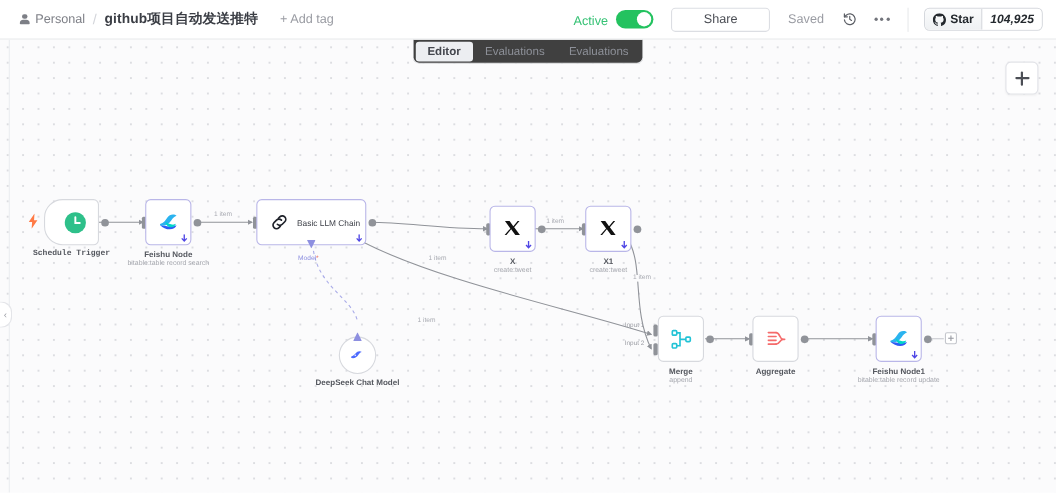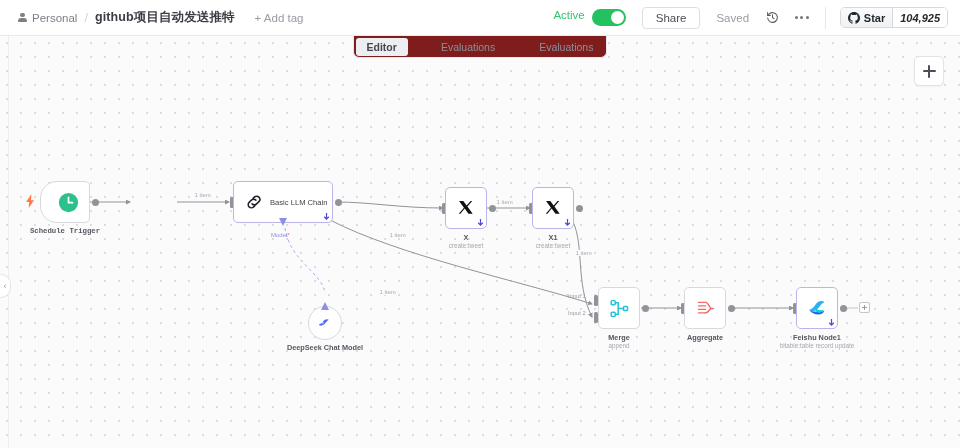--- a/index.html
+++ b/index.html
@@ -26,33 +26,33 @@
   }
   .person-icon::after {
     content:""; position:absolute; bottom:0.3px; left:0; width:9px; height:4.6px;
     border-radius:4.4px 4.4px 1px 1px; background:#7d7f86;
   }
   .bc-sep { color: #d3d5da; font-size: 13px; font-weight: 300; }
   .bc-title { font-size: 12.5px; color: #3b3e45; font-weight: 600; letter-spacing: .1px;}
   .add-tag { font-size: 11.5px; color: #9a9ca3; margin-left: 13px; cursor: pointer; }
 
   .hdr-right { margin-left: auto; display: flex; align-items: center; padding-right: 12px; gap: 0; }
-  .active-wrap { display: flex; align-items: flex-start; gap: 7px; margin-right: 16px; }
+  .active-wrap { display: flex; align-items: flex-end; gap: 7px; margin-right: 16px; }
   .active-lbl { font-size: 11.5px; color: #36c275; font-weight: 500; }
   .toggle {
     width: 34px; height: 17px; border-radius: 9px; background: #23c25f;
     position: relative; cursor: pointer;
   }
   .toggle::after {
     content: ""; position: absolute; top: 2px; right: 2px;
     width: 13px; height: 13px; border-radius: 50%; background: #fff;
   }
   .share-btn {
     font-size: 11.5px; color: #4a4d54; border: 1px solid #dcdee3;
-    border-radius: 4px; padding: 4px 13px; background: #fff; cursor: pointer;
+    border-radius: 4px; padding: 4px 29px; background: #fff; cursor: pointer;
     margin-right: 16px;
   }
   .saved-lbl { font-size: 11.5px; color: #9a9ca3; margin-right: 17px; }
   .hist-icon { margin-right: 16px; cursor: pointer; display:flex; }
   .dots { display: flex; gap: 2.4px; cursor: pointer; margin-right: 16px; }
   .dots i { width: 3px; height: 3px; border-radius: 50%; background: #73757c; display:block; }
   .hdr-divider { width: 1px; height: 22px; background: #e8e9ec; margin-right: 14px; }
   .gh {
     display: flex; align-items: stretch; border: 1px solid #d5d8dd; border-radius: 5px;
     overflow: hidden; height: 21px; cursor: pointer;
@@ -66,22 +66,22 @@
     display: flex; align-items: center; padding: 0 7px; background: #fff;
     border-left: 1px solid #d5d8dd; font-size: 11px; font-weight: bold; color: #24292e; font-style: italic;
   }
 
   
   .tabbar {
     position: absolute; top: 36px; left: 0; width: 960px; height: 22px;
     display: flex; justify-content: center; z-index: 35;
   }
   .tabs {
-    display: flex; background: #7f1d1d; border: 1px solid #e8e9ec; border-top: none;
-    border-radius: 0 0 6px 6px; height: 22px; align-items: center; padding: 0 2px; gap: 22px;
+    display: flex; background: #404040; border: 1px solid #e8e9ec; border-top: none;
+    border-radius: 0 0 6px 6px; height: 22px; align-items: center; padding: 0 2px;
   }
   .tab {
     font-size: 10.5px; color: #8d9098; padding: 3px 11px; cursor: pointer;
     border-radius: 3px; white-space: nowrap;
   }
   .tab.active { color: #43464d; font-weight: 600; background: #eceef1; }
 
   
   .canvas {
     position: absolute; top: 36px; left: 0; width: 960px; height: 412px;
@@ -297,20 +297,41 @@
       <div class="trigger-box">
         <svg width="21" height="21" viewBox="0 0 24 24">
           <circle cx="12" cy="12" r="11" fill="#2ec08a"></circle>
           <path d="M12 6.2v6h4.6" stroke="#fff" stroke-width="2" fill="none" stroke-linecap="round"></path>
         </svg>
       </div>
       <div class="dot" style="left:52px; top:17.5px;"></div>
       <div class="nlabel" style="left:25px;font-family:Liberation Mono, monospace;">Schedule Trigger</div>
     </div>
 
+    <div class="node" style="left:132px; top:145px;">
+      <div class="inport" style="left:-3px; top:15.5px;"></div>
+      <div class="nbox">
+        <svg width="20" height="20" viewBox="0 0 24 24">
+          <path d="M3 14c4-1 6-4 8-7 1.5-2.2 3.5-3.4 6-3.4 1.7 0 3.2.6 4 1.4-2.4.6-4 2.6-5.8
+                   5.2C12.6 13.8 9.6 16 5.6 16c-1 0-1.9-.2-2.6-.6z" fill="#2bb3ef"></path>
+          <path d="M3.2 15.2c2.6 2.6 6.4 4.6 10.4 4.6 3.6 0 6.4-1.6 7.4-4.4-1.6.8-3.4 1.2-5.4
+                   1.2-4.4 0-8.4-.8-12.4-1.4z" fill="#2f5cf4"></path>
+          <path d="M9 11.6c1.8 1.4 4.2 2.6 7 3 1.6.2 3-.1 4.2-.8-.6 2.2-2.6 3.8-5.4
+                   3.8-3 0-5.4-2.4-5.8-6z" fill="#00d6c9"></path>
+        </svg>
+        <span class="badge">
+          <svg width="7" height="8" viewBox="0 0 8 9">
+              <path d="M4 0v6M1.4 4.2L4 7l2.6-2.8" stroke="#4f46e5" stroke-width="1.4" fill="none"></path>
+            </svg>
+        </span>
+      </div>
+      <div class="dot" style="left:44px; top:17.5px;"></div>
+      <div class="nlabel">Feishu Node</div>
+      <div class="nsub">bitable:table record search</div>
+    </div>
     <div class="edge-label" style="left:193px; top:156px;">1 item</div>
 
     <div class="node" style="left:233px; top:145px;">
       <div class="inport" style="left:-3px; top:15.5px;"></div>
       <div class="llm-box">
         <svg width="18" height="18" viewBox="0 0 24 24" fill="none" stroke="#1f222a" stroke-width="2" stroke-linecap="round">
           <path d="M9.5 14.5a4.2 4.2 0 0 0 6 0l3-3a4.24 4.24 0 0 0-6-6l-1.7 1.7"></path>
           <path d="M14.5 9.5a4.2 4.2 0 0 0-6 0l-3 3a4.24 4.24 0 0 0 6 6l1.7-1.7"></path>
         </svg>
         <span class="t">Basic LLM Chain</span>

